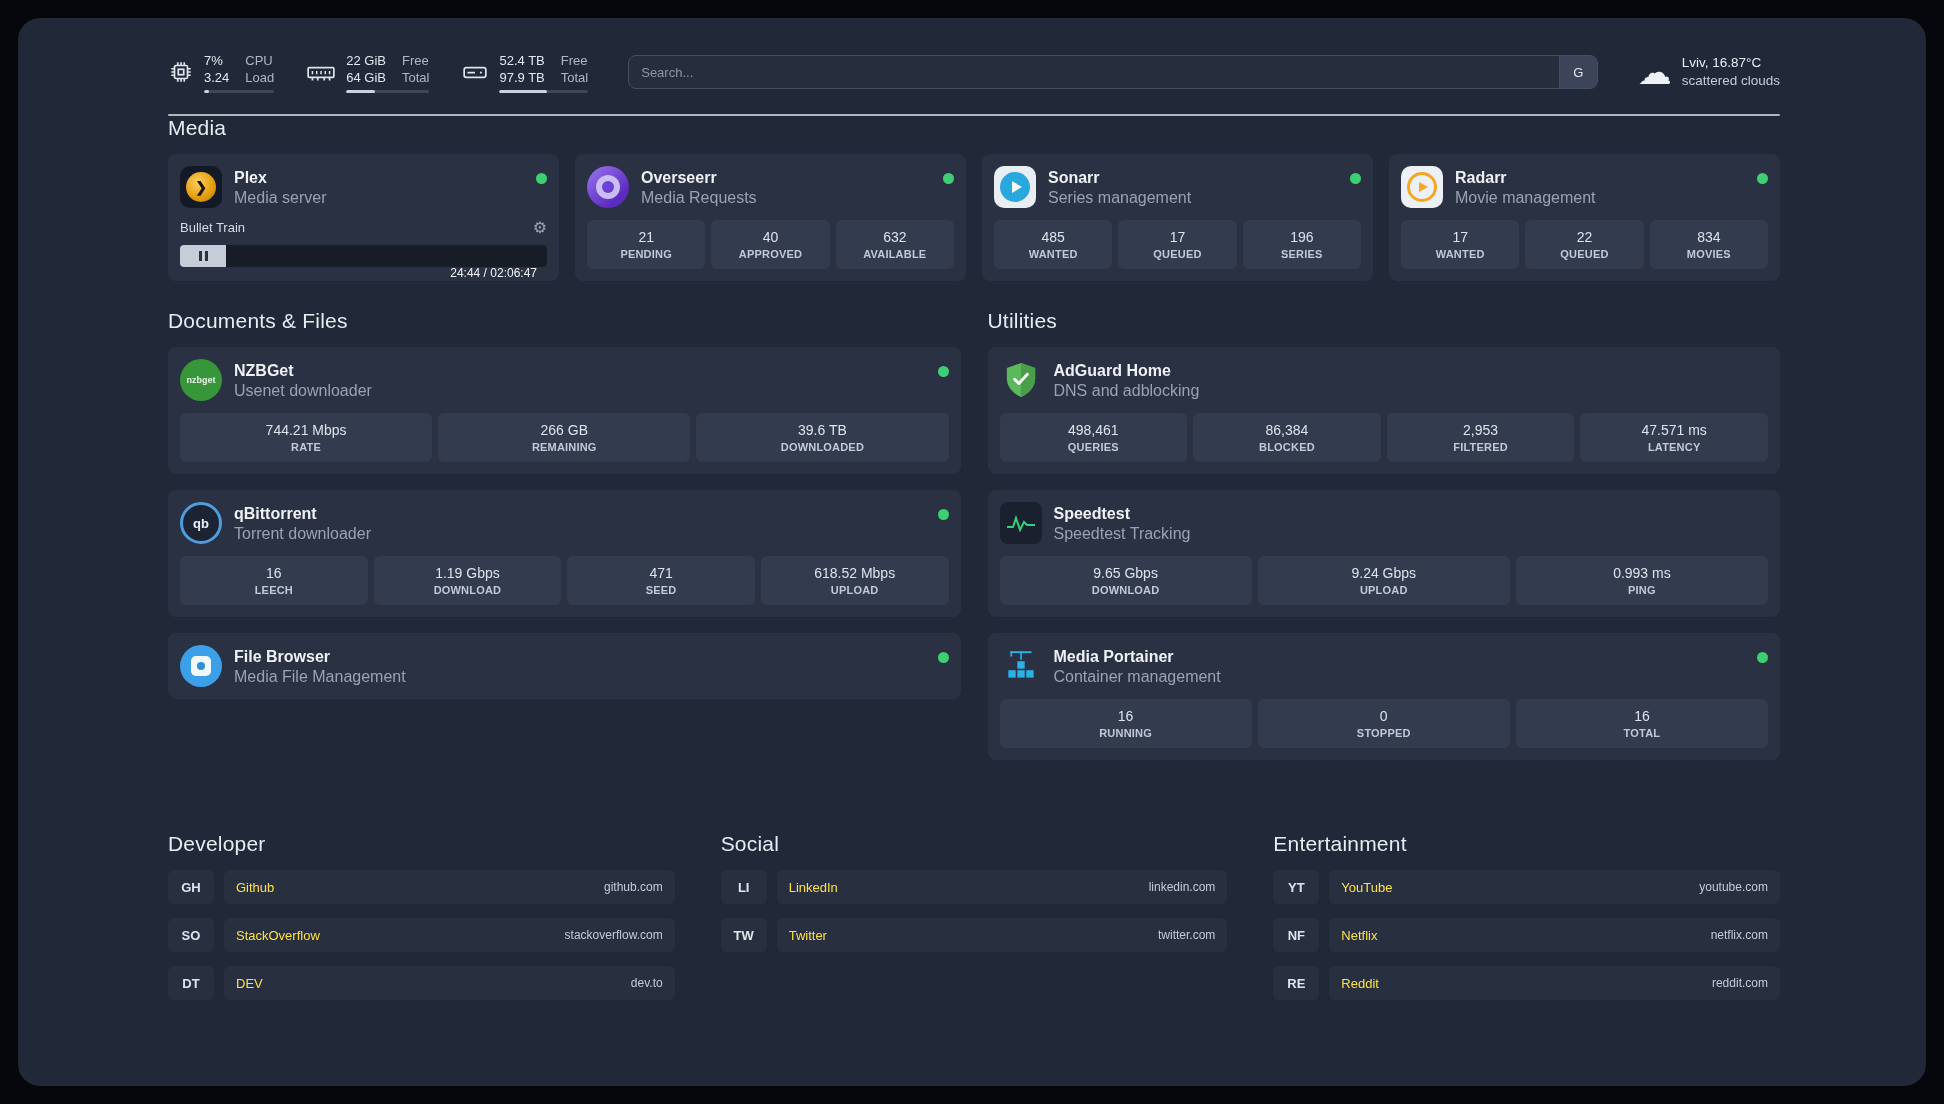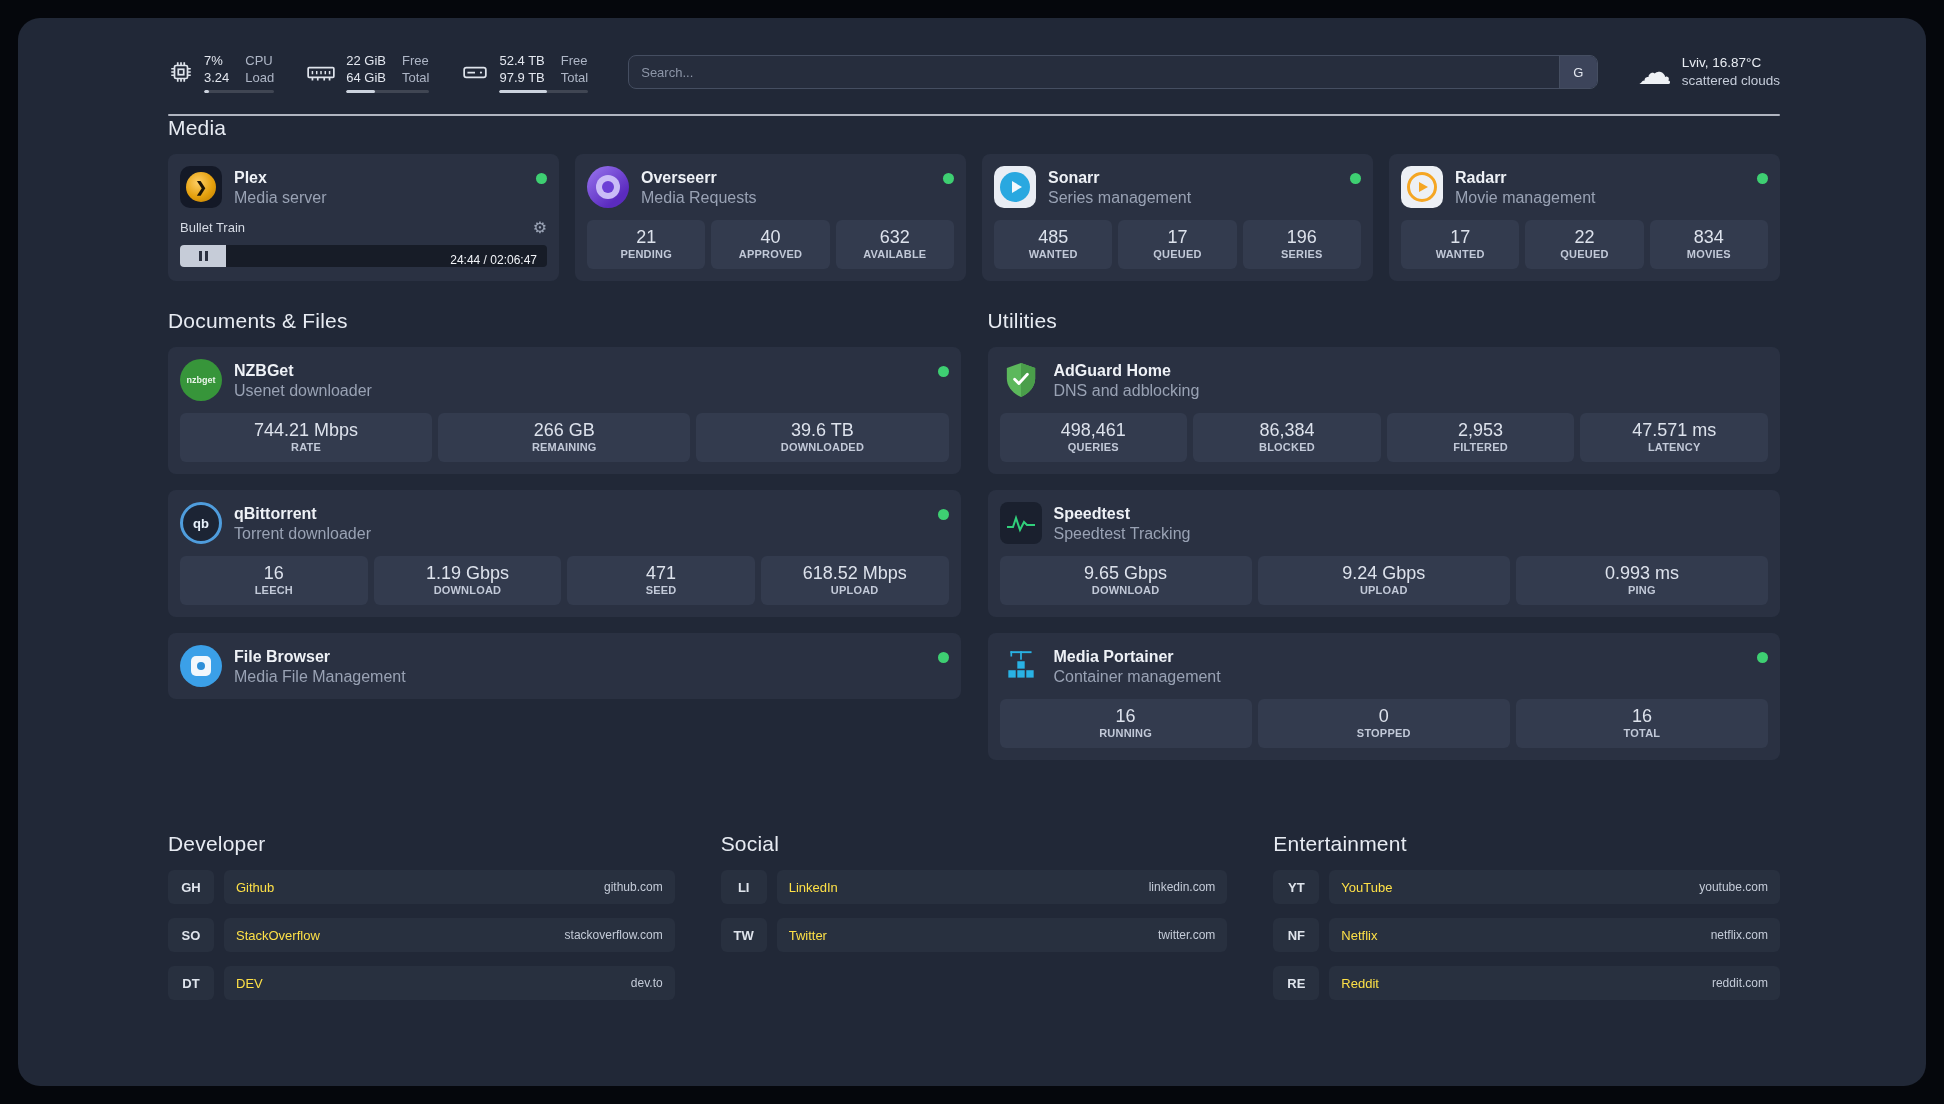--- a/index.html
+++ b/index.html
@@ -41,33 +41,33 @@
   .card { background:#2a3142; border-radius:8px; padding:12px; cursor:pointer; }
   .card-head { display:flex; gap:12px; align-items:center; }
   .app-icon { width:42px; height:42px; border-radius:10px; display:flex; align-items:center;
               justify-content:center; flex:0 0 auto; position:relative; }
   .app-title { font-size:16px; font-weight:600; color:#eef1f6; line-height:20px; }
   .app-sub { font-size:16px; color:#99a2b4; line-height:17px; margin-top:1px; }
   .dot { width:11px; height:11px; border-radius:50%; background:#3ecf72; margin-left:auto;
          align-self:flex-start; margin-top:7px; flex:0 0 auto; }
   .stats { display:flex; gap:6px; margin-top:12px; }
   .stat { flex:1; background:#333b4e; border-radius:6px; text-align:center; padding:8px 4px 7px; }
-  .stat-val { font-size:18px; color:#dde2ec; line-height:18px; }
+  .stat-val { font-size:14px; color:#dde2ec; line-height:18px; }
   .stat-label { font-size:11px; font-weight:700; color:#c2c9d8; line-height:15px; letter-spacing:0.2px; margin-top:1px; }
 
   
   .player-track { display:flex; align-items:center; margin-top:10px; }
   .track-name { font-size:13px; color:#d6dbe5; flex:1; }
   .gear-icon::before { content:"⚙"; font-size:16px; color:#9aa3b5; }
   .player-bar { position:relative; height:22px; background:#171c27; border-radius:4px; margin-top:8px; }
   .pause-btn { position:absolute; left:0; top:0; height:22px; width:46px; background:#c6ccd8;
                border:none; border-radius:4px 0 0 4px; display:flex; align-items:center;
                justify-content:center; gap:3px; cursor:pointer; }
   .pause-btn i { display:block; width:3px; height:10px; background:#2b3140; }
-  .player-time { position:absolute; right:10px; top:4px; line-height:22px; font-size:12px; color:#f2f4f8; }
+  .player-time { position:absolute; right:10px; top:17px; line-height:22px; font-size:12px; color:#f2f4f8; }
 
   
   .app-icon.plex { background:#141927; }
   .plex-circle { width:30px; height:30px; border-radius:50%;
                  background:radial-gradient(circle at 40% 35%, #ffcf66, #e5a00d 55%, #b97a00);
                  display:flex; align-items:center; justify-content:center; }
   .plex-circle::before { content:"❯"; font-size:14px; font-weight:bold; color:#1d1406; }
   .app-icon.overseerr { border-radius:50%; background:linear-gradient(140deg,#9a77f0,#5b2bbf 75%); }
   .overseerr-swirl { width:24px; height:24px; border-radius:50%; background:#cabcf7; position:relative; }
   .overseerr-swirl::after { content:""; position:absolute; left:6px; top:6px; width:12px; height:12px;

